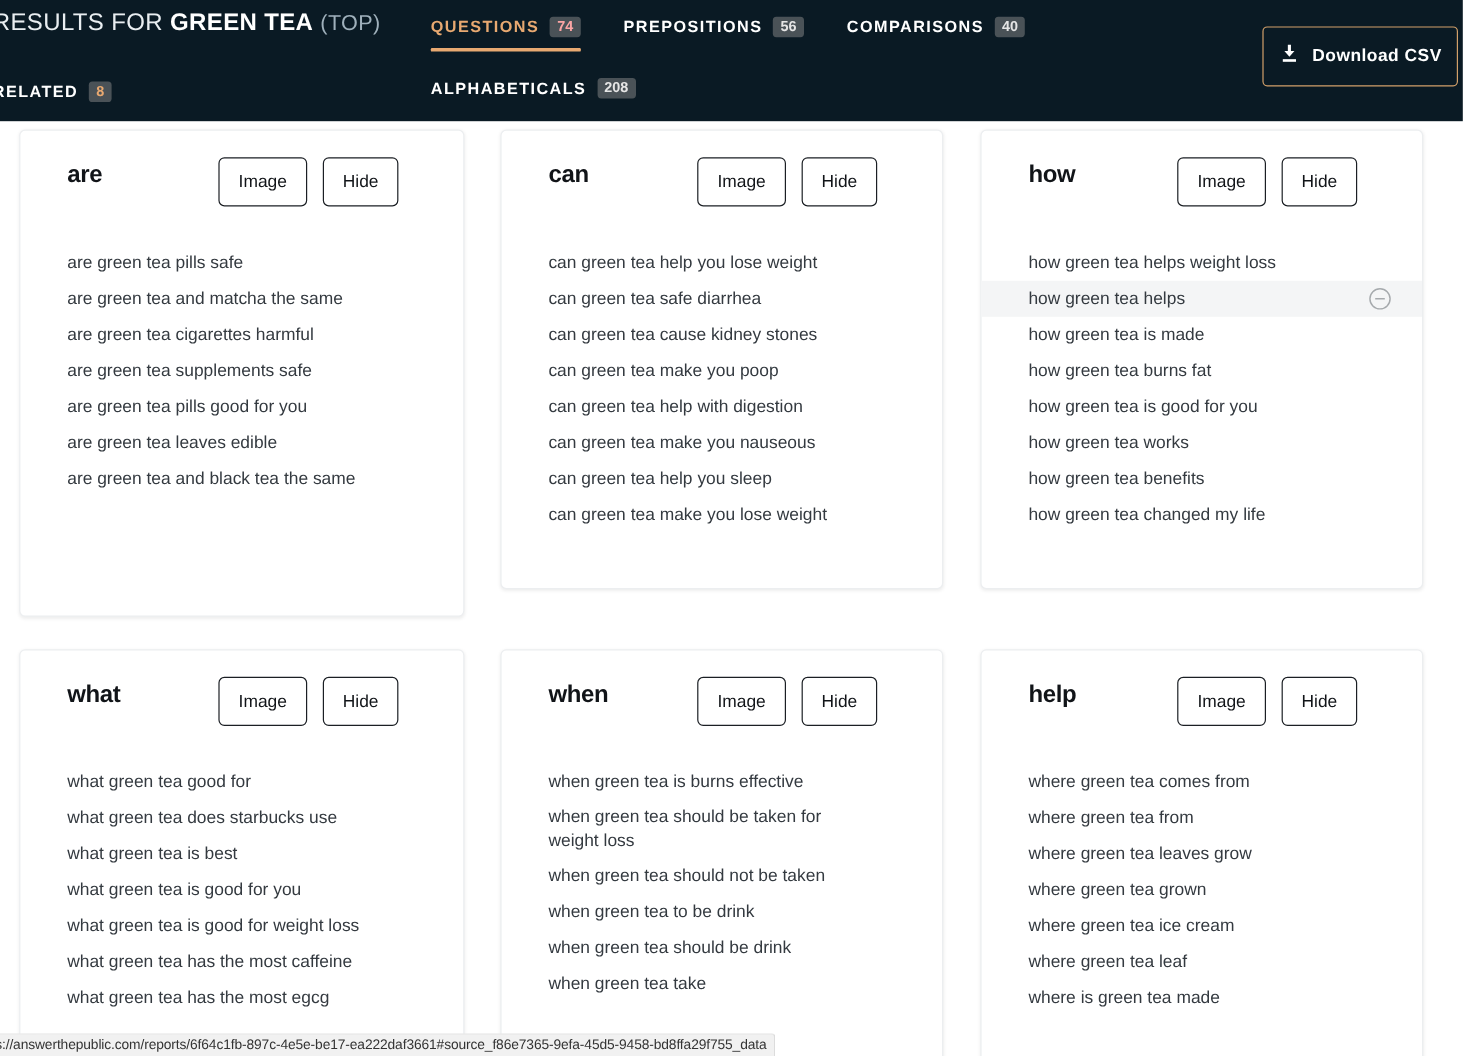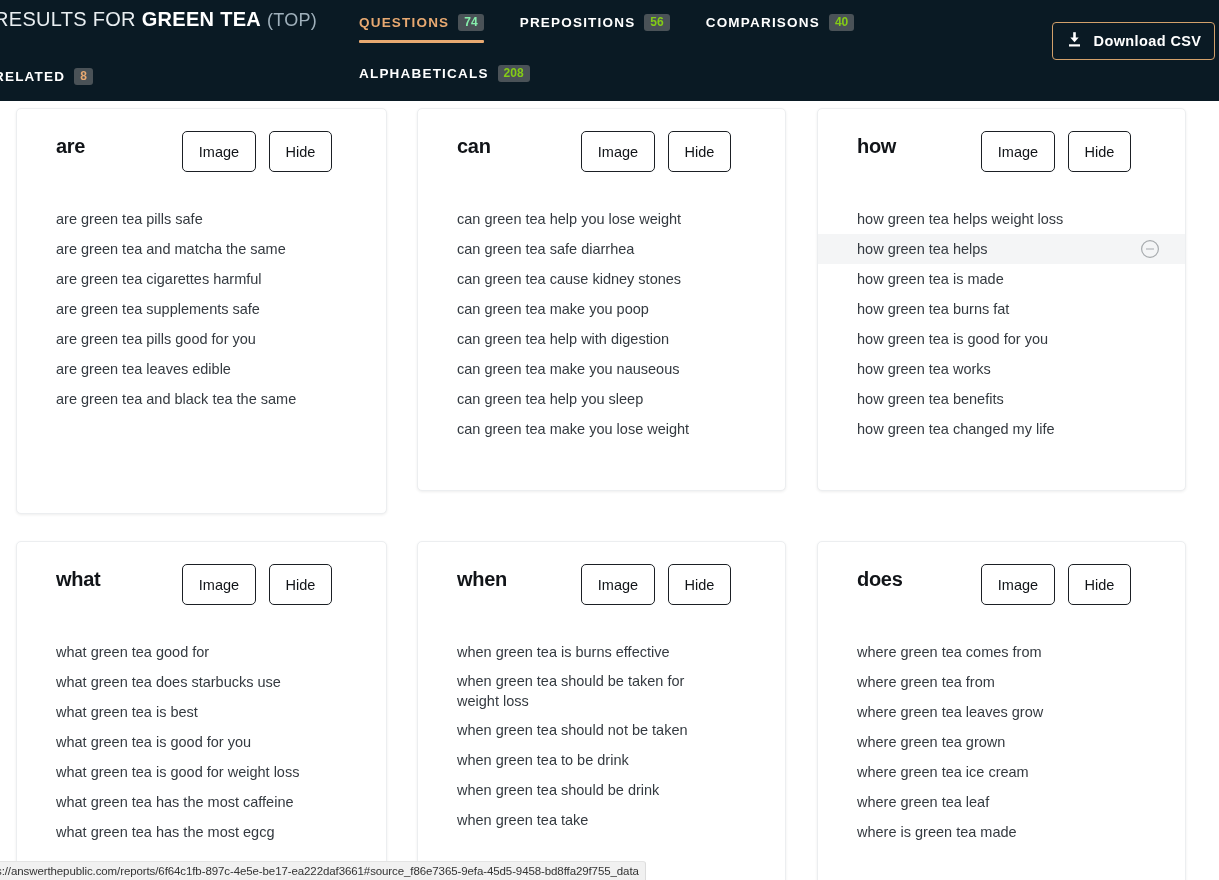--- a/index.html
+++ b/index.html
@@ -62,30 +62,30 @@
   .tab .tab-label {
     font-size: 13.5px;
     font-weight: bold;
     letter-spacing: 1.2px;
     color: #ffffff;
   }
   .tab.active .tab-label { color: #e8a971; }
   .tab .badge {
     display: inline-block;
     background: #4a5257;
-    color: #84cc16;
+    color: #e5e5e5;
     font-size: 12px;
     font-weight: bold;
     border-radius: 3px;
     padding: 2px 6px 3px 6px;
     line-height: 1;
     min-width: 20px;
     text-align: center;
   }
-  .tab.active .badge { color: #86efac; }
+  .tab.active .badge { color: #fca5a5; }
   .tab .underline {
     position: absolute;
     left: 0;
     bottom: -6px;
     height: 3px;
     width: 100%;
     background: #e8a971;
     border-radius: 1px;
   }
   .tab-related {
@@ -114,21 +114,21 @@
     line-height: 1;
     min-width: 18px;
     text-align: center;
   }
 
   .download-btn {
     position: absolute;
     right: 4px;
     top: 22px;
     width: 163px;
-    height: 38px;
+    height: 50px;
     border: 1px solid #d2a06a;
     border-radius: 4px;
     background: #0a1a24;
     display: flex;
     align-items: center;
     justify-content: center;
     gap: 11px;
     cursor: pointer;
   }
   .download-btn .dl-label {
@@ -459,21 +459,21 @@
           <span class="kw-text">when green tea should be drink</span>
         </div>
       <div class="kw-item">
           <span class="kw-text">when green tea take</span>
         </div>
     </div>
   </div>
 
   <div class="card" style="left:817px; top:440px; width:369px; height:360px;">
     <div class="card-head">
-      <div class="card-title">does</div>
+      <div class="card-title">help</div>
       <div class="card-actions">
         <button class="act-btn">Image</button>
         <button class="act-btn hide">Hide</button>
       </div>
     </div>
     <div class="kw-list">
       <div class="kw-item">
           <span class="kw-text">where green tea comes from</span>
         </div>
       <div class="kw-item">

